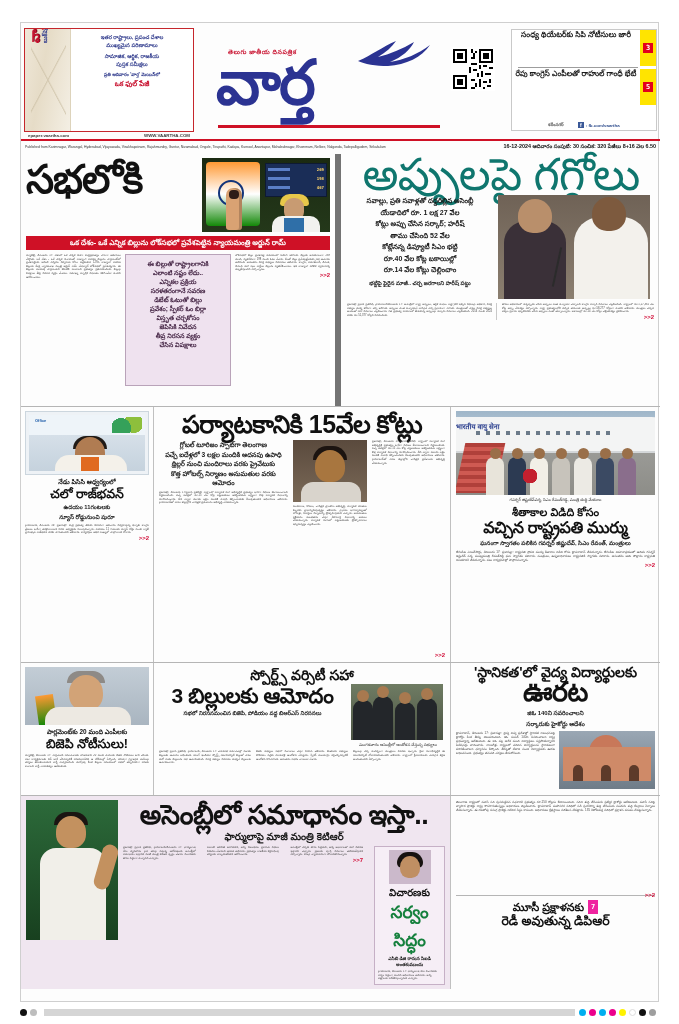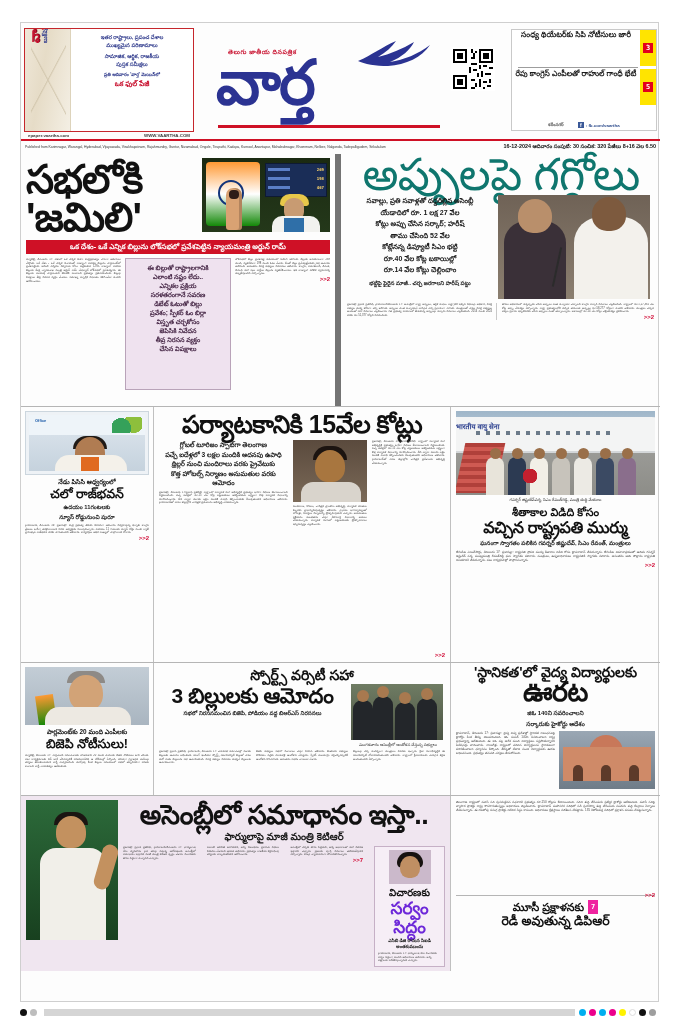--- a/index.html
+++ b/index.html
@@ -553,21 +553,21 @@
   }
   .vich-ph .hd{
     position:absolute; left:11px; top:6px; width:20px; height:22px;
     background:#c08f63; border-radius:50% 50% 42% 42%;
   }
   .vich-ph .hair{
     position:absolute; left:8px; top:2px; width:26px; height:16px;
     background:#171210; border-radius:13px 13px 6px 6px;
   }
   .vich-k{ font-weight:bold; font-size:10px; color:#111; line-height:13px; margin-top:2px;}
-  .vich-h{ font-weight:bold; font-size:17px; color:#6d28d9; line-height:19px; }
+  .vich-h{ font-weight:bold; font-size:17px; color:#15803d; line-height:28px; }
   .vich-s{ font-weight:bold; font-size:4.6px; color:#222; line-height:6px; margin-top:1px;}
 
   .musi{
     border-top:1px solid #b5b5b5; margin-top:3px; padding-top:4px;
     text-align:center;
   }
   .musi .l1{
     font-weight:bold; font-size:11px; color:#111; line-height:14px;
     display:flex; align-items:center; justify-content:center; gap:4px;
   }
@@ -697,21 +697,20 @@
   </div>
 
   <div class="content">
 
     <div class="band b1">
 
       <div class="b1-left">
         <div class="jamili-row">
           <div class="jamili-txt">
             <div class="hl-jamili">సభలోకి</div>
-            <div class="hl-jamili">'జమిలి'</div>
           </div>
           <div class="photo ph-vote">
             <div class="flagcirc"></div>
             <div class="ashoka"></div>
             <div class="finger"></div>
             <div class="screen">
               <div class="srow">
                     <i></i>
                     <em>269</em>
                   </div>

